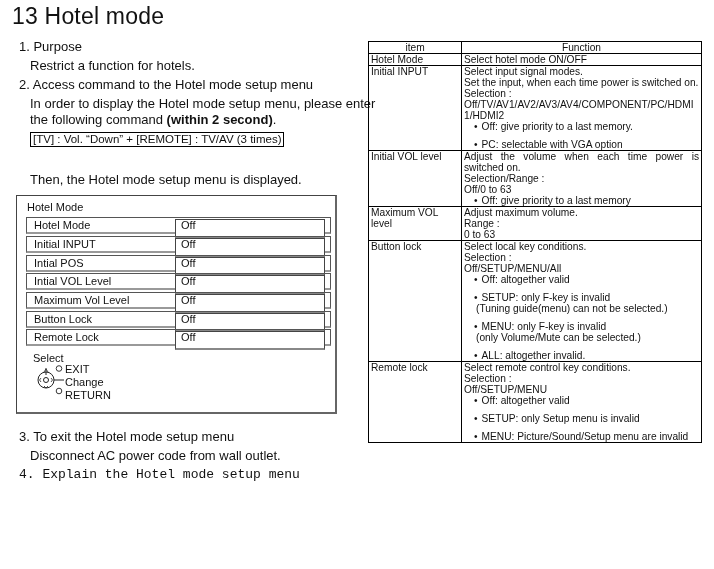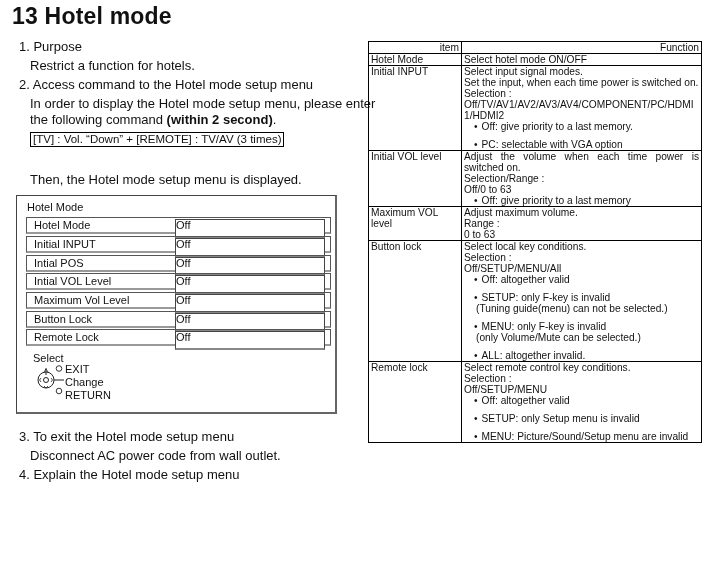--- a/index.html
+++ b/index.html
@@ -2,21 +2,21 @@
 <html><head>
 <meta charset="utf-8">
 <style>
   html, body { margin: 0; padding: 0; background: #ffffff; }
   body {
     width: 714px; height: 569px; position: relative; overflow: hidden;
     font-family: "Liberation Sans", sans-serif; color: #111;
   }
   .title {
     position: absolute; left: 12px; top: 3px;
-    font-size: 23px; font-weight: bold; letter-spacing: 0.2px;
+    font-size: 23px; font-weight: normal; letter-spacing: 0.2px;
   }
   .para { position: absolute; font-size: 13px; line-height: 14px; white-space: nowrap; }
   .cmd-box {
     position: absolute; left: 30px; top: 132px;
     border: 1px solid #000; padding: 0 2px; font-size: 11.5px; line-height: 13px;
   }
   .menu-box {
     position: absolute; left: 16px; top: 195px; width: 321px; height: 219px;
     border: 1px solid #444; border-right: 2px solid #666; border-bottom: 2px solid #666;
     box-sizing: border-box;
@@ -24,33 +24,33 @@
   .menu-title { position: absolute; left: 10px; top: 5px; font-size: 11px; }
   .menu-row {
     position: absolute; left: 9px; width: 305px; height: 17px;
     border: 1px solid #555; box-sizing: border-box;
     border-bottom: 2px solid #999;
   }
   .menu-row .lbl { position: absolute; left: 7px; top: 1px; font-size: 11px; }
   .menu-row .val {
     position: absolute; left: 148px; top: 1px; width: 150px; height: 19px;
     border: 1px solid #444; border-bottom: 2px solid #888; box-sizing: border-box;
-    font-size: 11px; line-height: 11px; background: #fff;
+    font-size: 11px; line-height: 11px; padding-left: 5px; background: #fff;
   }
   .legend { position: absolute; left: 16px; top: 156px; font-size: 11px; line-height: 13px; }
   .legend .sel { position: absolute; left: 0; top: 0; }
   .legend svg { position: absolute; left: 3px; top: 12px; }
   .legend .k { position: absolute; left: 32px; white-space: nowrap; }
 
   table.func {
     position: absolute; left: 368px; top: 41px; width: 334px;
     border-collapse: collapse; font-size: 10.2px; line-height: 11px;
   }
   table.func th, table.func td { border: 1.5px solid #000; vertical-align: top; padding: 0 2px; }
-  table.func th { font-weight: normal; text-align: right; }
+  table.func th { font-weight: normal; text-align: center; }
   table.func td.c1 { width: 88px; }
   .ln { display: block; }
   .bl { display: block; padding-left: 10px; }
   .bl.sp { margin-top: 7px; }
   .bl::before { content: "\2022"; margin-right: 4px; }
   .note { display: block; padding-left: 12px; margin-top: 0; }
   .just { text-align: justify; text-align-last: left; }
 </style>
 </head>
 <body>
@@ -111,21 +111,21 @@
       <circle cx="23" cy="27" r="2.8" fill="none" stroke="#222" stroke-width="0.9"></circle>
     </svg>
     <span class="k" style="top:11px;">EXIT</span>
     <span class="k" style="top:24px;">Change</span>
     <span class="k" style="top:37px;">RETURN</span>
   </div>
 </div>
 
 <div class="para" style="left:19px;top:430px;">3. To exit the Hotel mode setup menu</div>
 <div class="para" style="left:30px;top:449px;">Disconnect AC power code from wall outlet.</div>
-<div class="para" style="left:19px;top:468px;">4. Explain the Hotel mode setup menu</div>
+<div class="para" style="left:19px;top:468px;font-family:Liberation Mono, monospace;">4. Explain the Hotel mode setup menu</div>
 
 <table class="func">
   <tbody>
       <tr>
     <th>item</th>
     <th>Function</th>
   </tr>
   <tr>
     <td class="c1">Hotel Mode</td>
     <td>

